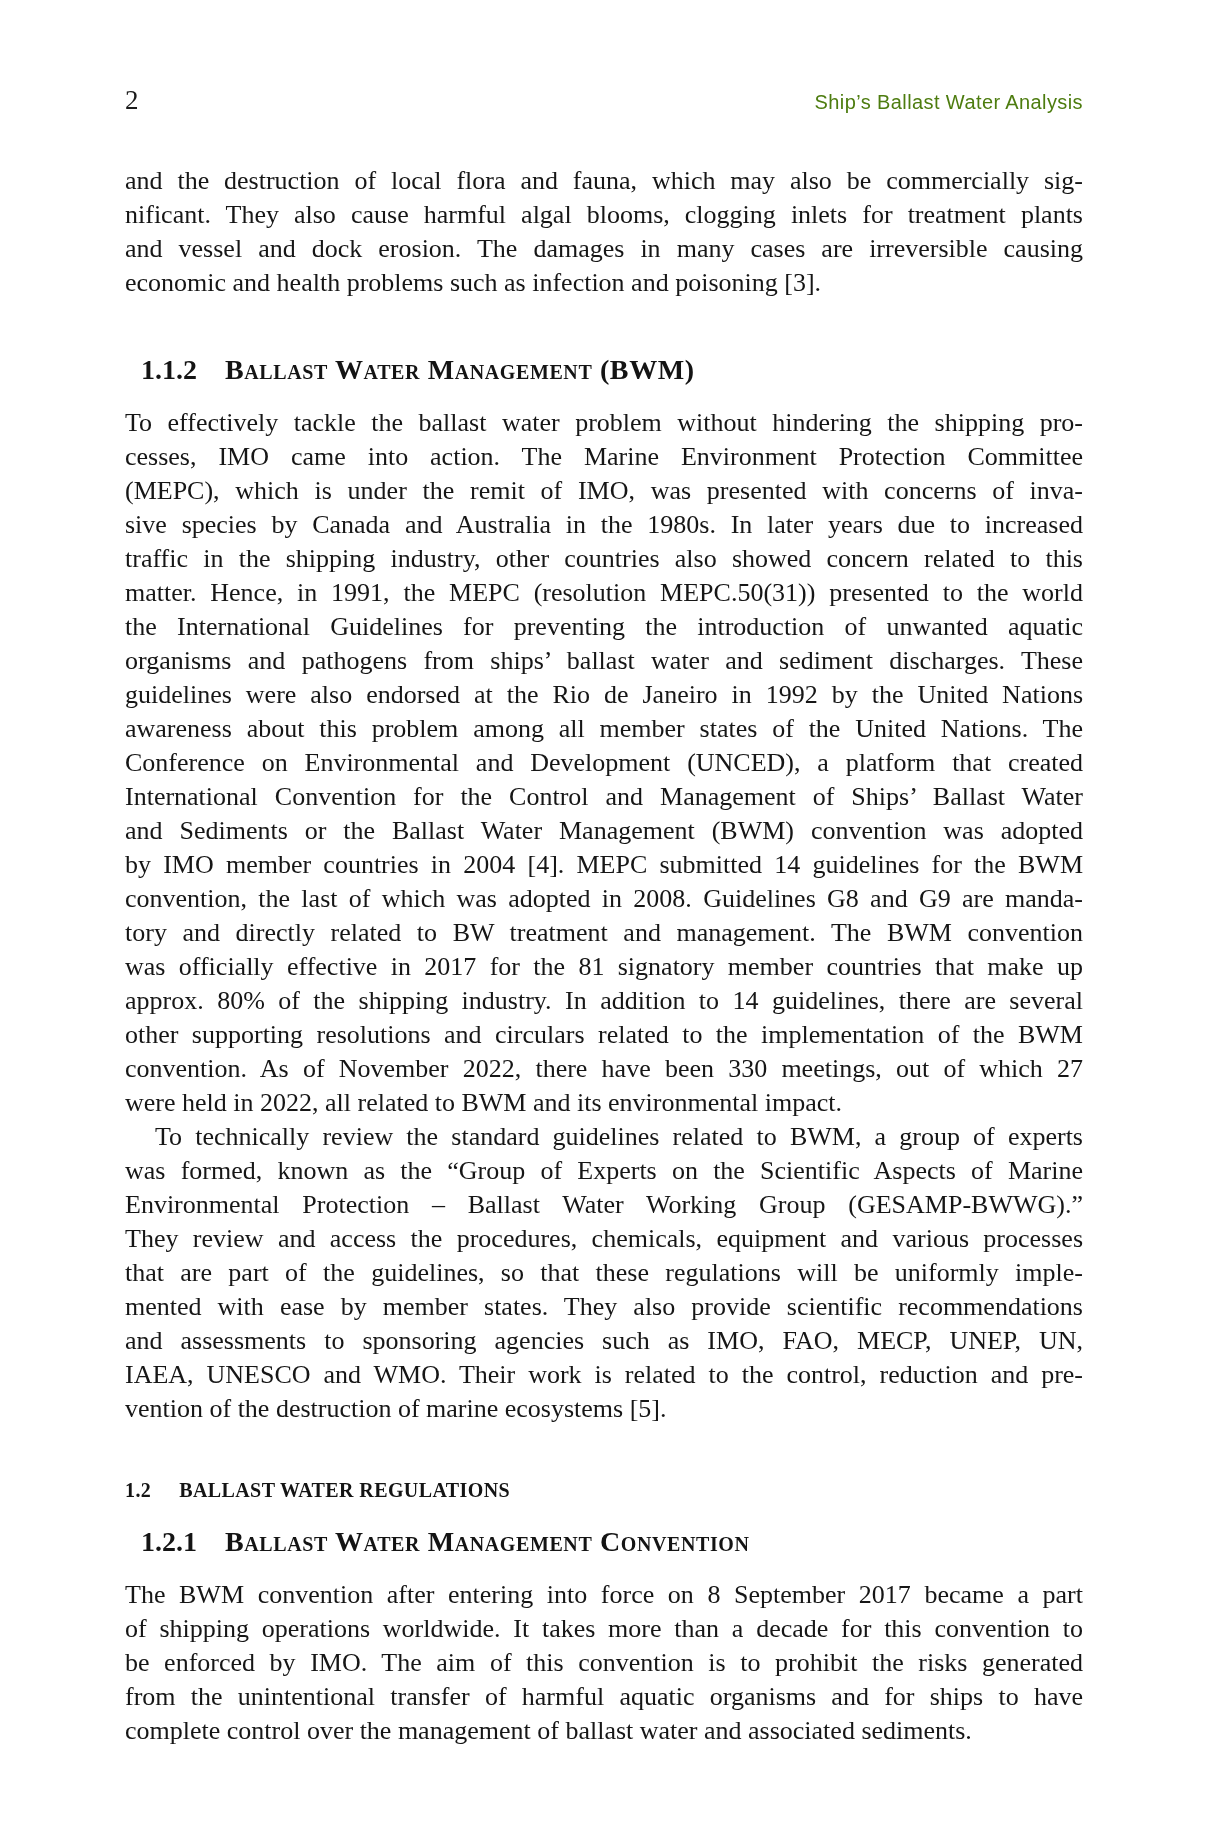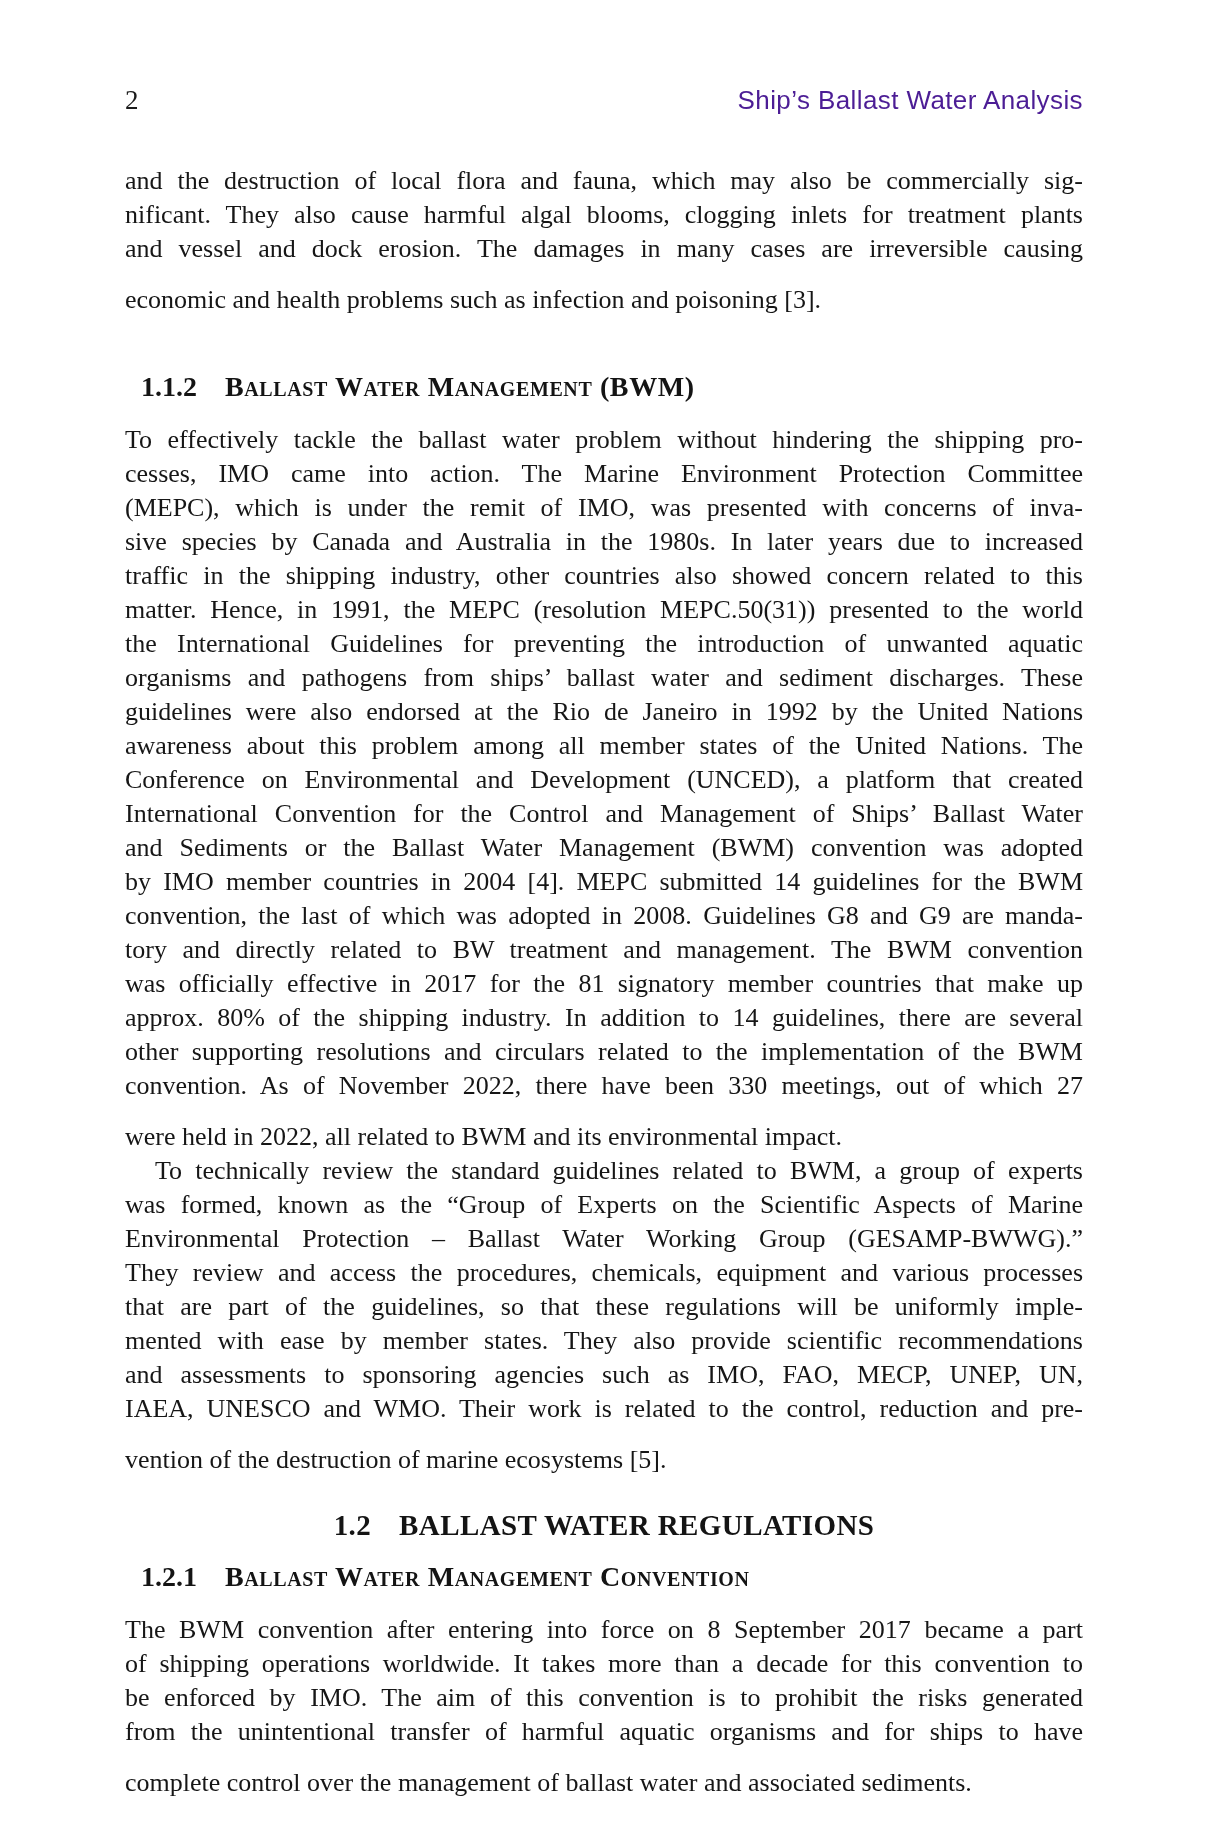--- a/index.html
+++ b/index.html
@@ -25,62 +25,60 @@
     align-items: baseline;
     margin-bottom: 48px;
   }
   .page-number {
     font-family: "Liberation Serif", serif;
     font-size: 27px;
     color: #1b1b1b;
   }
   .running-title {
     font-family: "Liberation Sans", sans-serif;
-    font-size: 26px;
+    font-size: 20px;
     letter-spacing: 0.4px;
-    color: #4c1d95;
+    color: #4d7c0f;
   }
   .body-text { }
   .paragraph {
     font-size: 26px;
     line-height: 34px;
     margin: 0;
   }
   .line {
     text-align: justify;
     text-align-last: justify;
     white-space: nowrap;
     overflow: visible;
   }
   .line.last {
     text-align-last: left;
-    margin-top: 17px;
   }
   .line.indent {
     text-indent: 30px;
   }
   .heading-a, .heading-b {
     font-weight: bold;
     line-height: 40px;
     color: #141414;
     white-space: nowrap;
   }
   .heading-b {
     margin: 50px 0 16px 16px;
     font-size: 28px;
   }
   .heading-b .heading-title {
     font-variant: small-caps;
     letter-spacing: 0.6px;
   }
   .heading-a {
-    margin: 28px 0 6px 0;
-    font-size: 29px;
+    margin: 44px 0 6px 0;
+    font-size: 20px;
     letter-spacing: 0.4px;
-    text-align: center;
   }
   .heading-a + .heading-b {
     margin-top: 12px;
   }
   .heading-number {
     display: inline-block;
     margin-right: 28px;
   }
 </style>
 </head>

